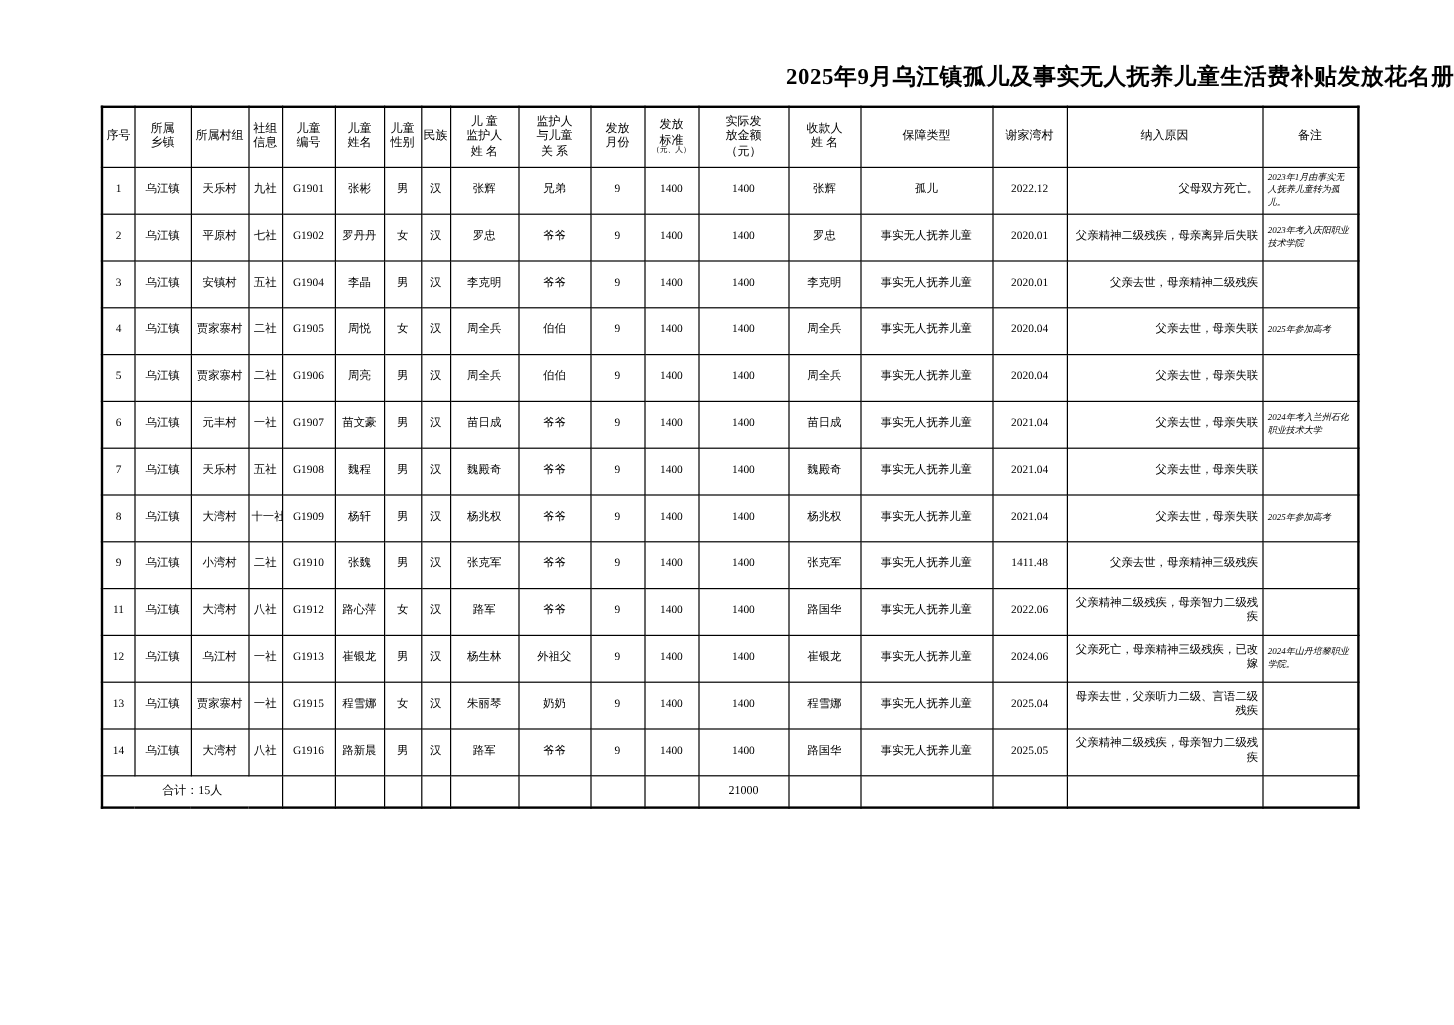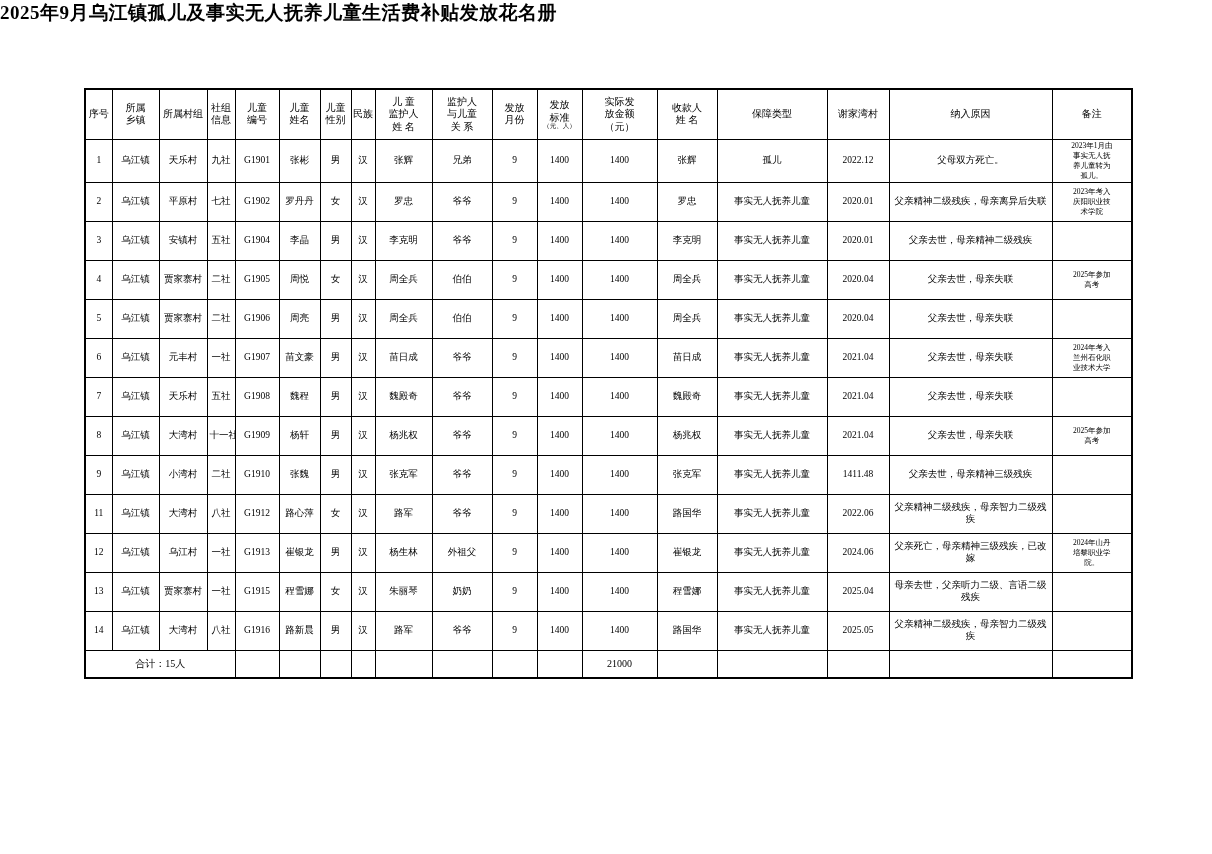--- a/index.html
+++ b/index.html
@@ -8,21 +8,22 @@
     width: 1212px;
     height: 854px;
     background: #ffffff;
     overflow: hidden;
     font-family: "Liberation Serif", "DejaVu Serif", serif;
     color: #000;
   }
   .page { position: relative; width: 1212px; height: 854px; }
   .title {
     margin: 0;
-    text-align: left;
+    padding-top: 51px;
+    text-align: right;
     font-size: 19px;
     font-weight: bold;
     letter-spacing: 0.5px;
   }
   table.roster {
     position: absolute;
     left: 84px;
     top: 88px;
     width: 1047px;
     border-collapse: collapse;
@@ -46,32 +47,33 @@
   }
   .unit { display: block; font-size: 6.5px; line-height: 1; margin-top: -1px; }
   .roster tbody tr { height: 39px; }
   .roster tbody td {
     font-size: 9.5px;
     line-height: 1.25;
     text-align: center;
     white-space: nowrap;
   }
   .roster tbody td.reason {
-    text-align: center;
+    text-align: right;
     white-space: normal;
     word-break: break-all;
     padding: 1px 3px;
   }
   .roster tbody td.remark {
-    text-align: center;
+    text-align: left;
     white-space: normal;
     word-break: break-all;
     font-size: 9.5px;
-    padding: 1px 18px;
+    padding: 1px 4px;
     line-height: 1.3;
+    font-style: italic;
   }
   .roster tbody td.remark.small { font-size: 7.5px; line-height: 1.35; }
   .roster tfoot tr { height: 27px; }
   .roster tfoot td { font-size: 10px; text-align: center; }
 </style>
 </head>
 <body>
 
 <div class="page">
   <h1 class="title">2025年9月乌江镇孤儿及事实无人抚养儿童生活费补贴发放花名册</h1>

